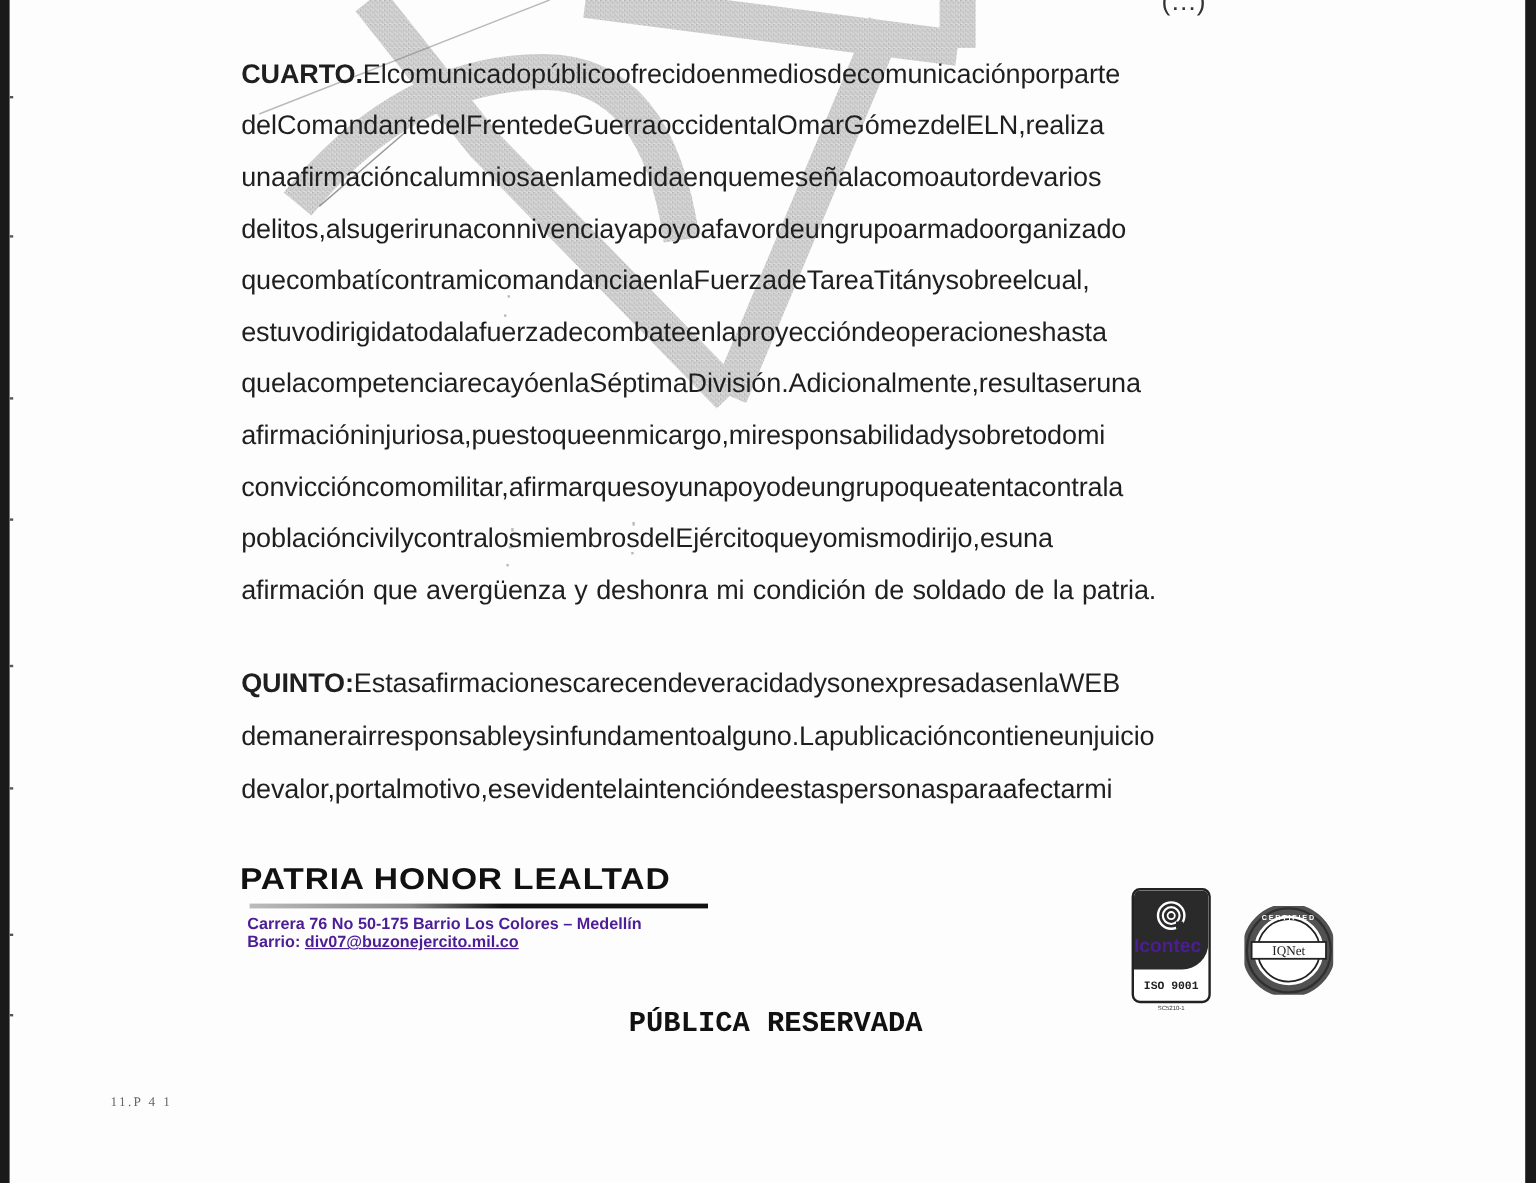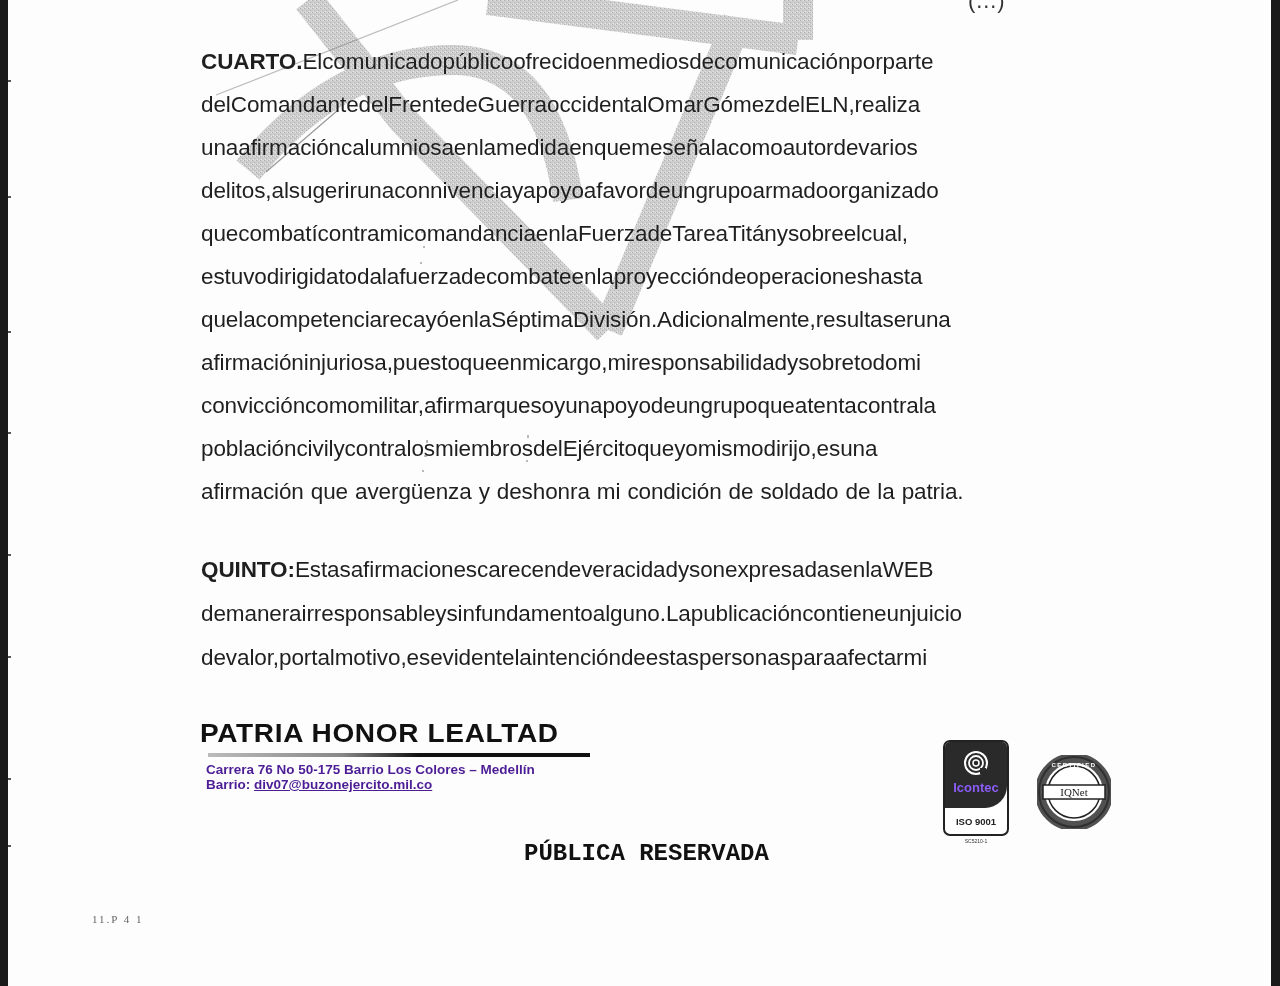--- a/index.html
+++ b/index.html
@@ -110,30 +110,30 @@
       width: 62px; height: 66px;
       background: #2a2a2a;
       border-bottom-right-radius: 22px;
     }
     .icontec-logo {
       position: absolute; left: 18px; top: 8px;
       width: 26px; height: 26px;
     }
     .icontec-name {
       position: absolute; left: 0; top: 38px; width: 62px;
-      text-align: center;
+      text-align: left;
       font-family: "Liberation Sans", sans-serif;
       font-weight: bold;
-      font-size: 13px;
-      color: #8b5cf6;
+      font-size: 16px;
+      color: #4c1d95;
     }
     .icontec-iso {
       position: absolute; left: 0; top: 74px; width: 62px;
       text-align: center;
-      font-family: Liberation Sans, sans-serif;
+      font-family: Liberation Mono, monospace;
       font-weight: bold;
       font-size: 9.5px;
       color: #222;
     }
     .icontec-cert {
       position: absolute; left: 0; top: 98px; width: 66px;
       text-align: center;
       font-family: "Liberation Sans", sans-serif;
       font-size: 5px;
       color: #333;

